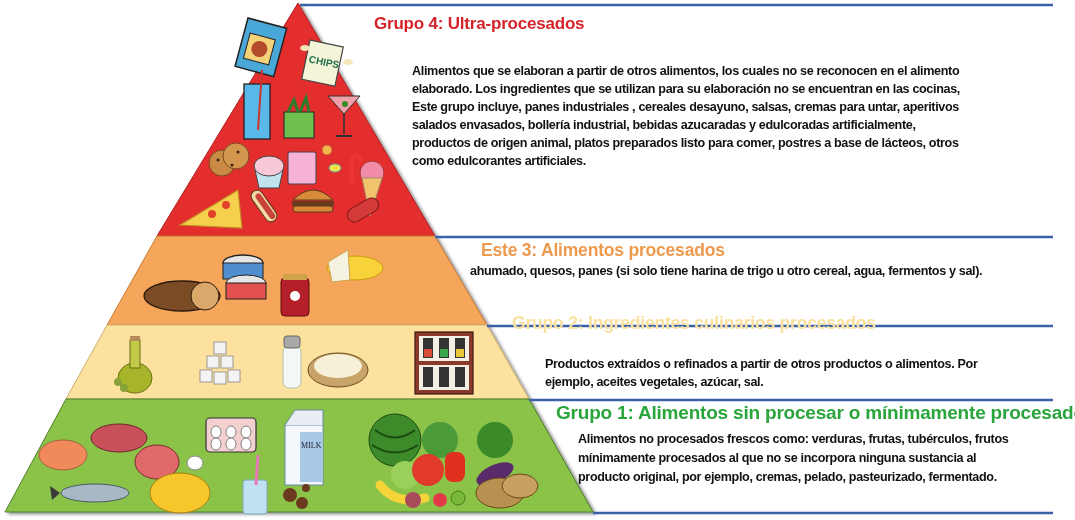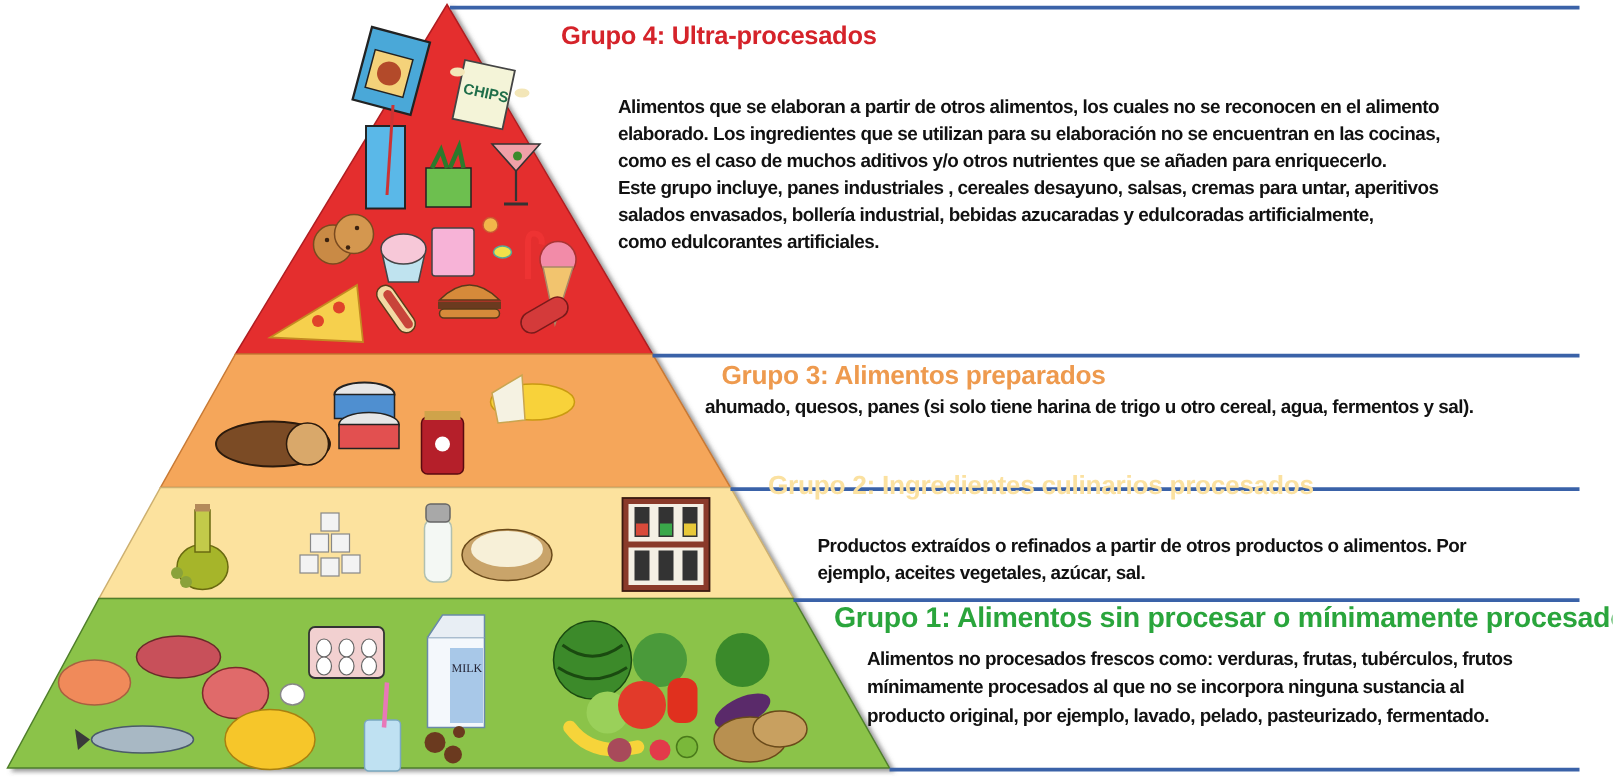--- a/index.html
+++ b/index.html
@@ -203,35 +203,35 @@
   <line x1="435" y1="237" x2="1053" y2="237" stroke="#3a62a8" stroke-width="2.5"></line>
   <line x1="487" y1="326" x2="1053" y2="326" stroke="#3a62a8" stroke-width="2.5"></line>
   <line x1="529" y1="400" x2="1053" y2="400" stroke="#3a62a8" stroke-width="2.5"></line>
   <line x1="593" y1="513" x2="1053" y2="513" stroke="#3a62a8" stroke-width="2.5"></line>
 </svg>
 
 <div class="heading g4" style="left:374px; top:14px;">Grupo 4: Ultra-procesados</div>
 <div class="body" style="left:412px; top:62px; width:660px;">
   <div>Alimentos que se elaboran a partir de otros alimentos, los cuales no se reconocen en el alimento</div>
   <div>elaborado. Los ingredientes que se utilizan para su elaboración no se encuentran en las cocinas,</div>
-  <div>como es el caso de muchos aditivos y/o otros nutrientes que se añaden para enriquecerlo.</div>
   <div>Este grupo incluye, panes industriales , cereales desayuno, salsas, cremas para untar, aperitivos</div>
   <div>salados envasados, bollería industrial, bebidas azucaradas y edulcoradas artificialmente,</div>
+  <div>productos de origen animal, platos preparados listo para comer, postres a base  de lácteos, otros</div>
   <div>como edulcorantes artificiales.</div>
 </div>
 
-<div class="heading g3" style="left:481px; top:240px;">Grupo 3: Alimentos preparados</div>
+<div class="heading g3" style="left:481px; top:240px;">Este 3: Alimentos procesados</div>
 <div class="body" style="left:470px; top:262px; width:605px;">
   <div>ahumado, quesos, panes (si solo tiene harina de trigo u otro cereal, agua, fermentos y sal).</div>
 </div>
 
 <div class="heading g2" style="left:512px; top:313px;">Grupo 2: Ingredientes culinarios procesados</div>
 <div class="body" style="left:545px; top:355px; width:505px;">
   <div>Productos extraídos o refinados a partir de otros productos o alimentos. Por</div>
   <div>ejemplo, aceites vegetales, azúcar, sal.</div>
 </div>
 
 <div class="heading g1" style="left:556px; top:402px;">Grupo 1: Alimentos sin procesar o mínimamente procesados</div>
 <div class="body" style="left:578px; top:430px; width:497px; line-height:19px;">
   <div>Alimentos no procesados frescos como: verduras, frutas, tubérculos, frutos</div>
   <div>mínimamente procesados al que no se incorpora ninguna sustancia al</div>
-  <div>producto original, por ejemplo, lavado, pelado, pasteurizado, fermentado.</div>
+  <div>producto original, por ejemplo, cremas, pelado, pasteurizado, fermentado.</div>
 </div>
 
 </body></html>

